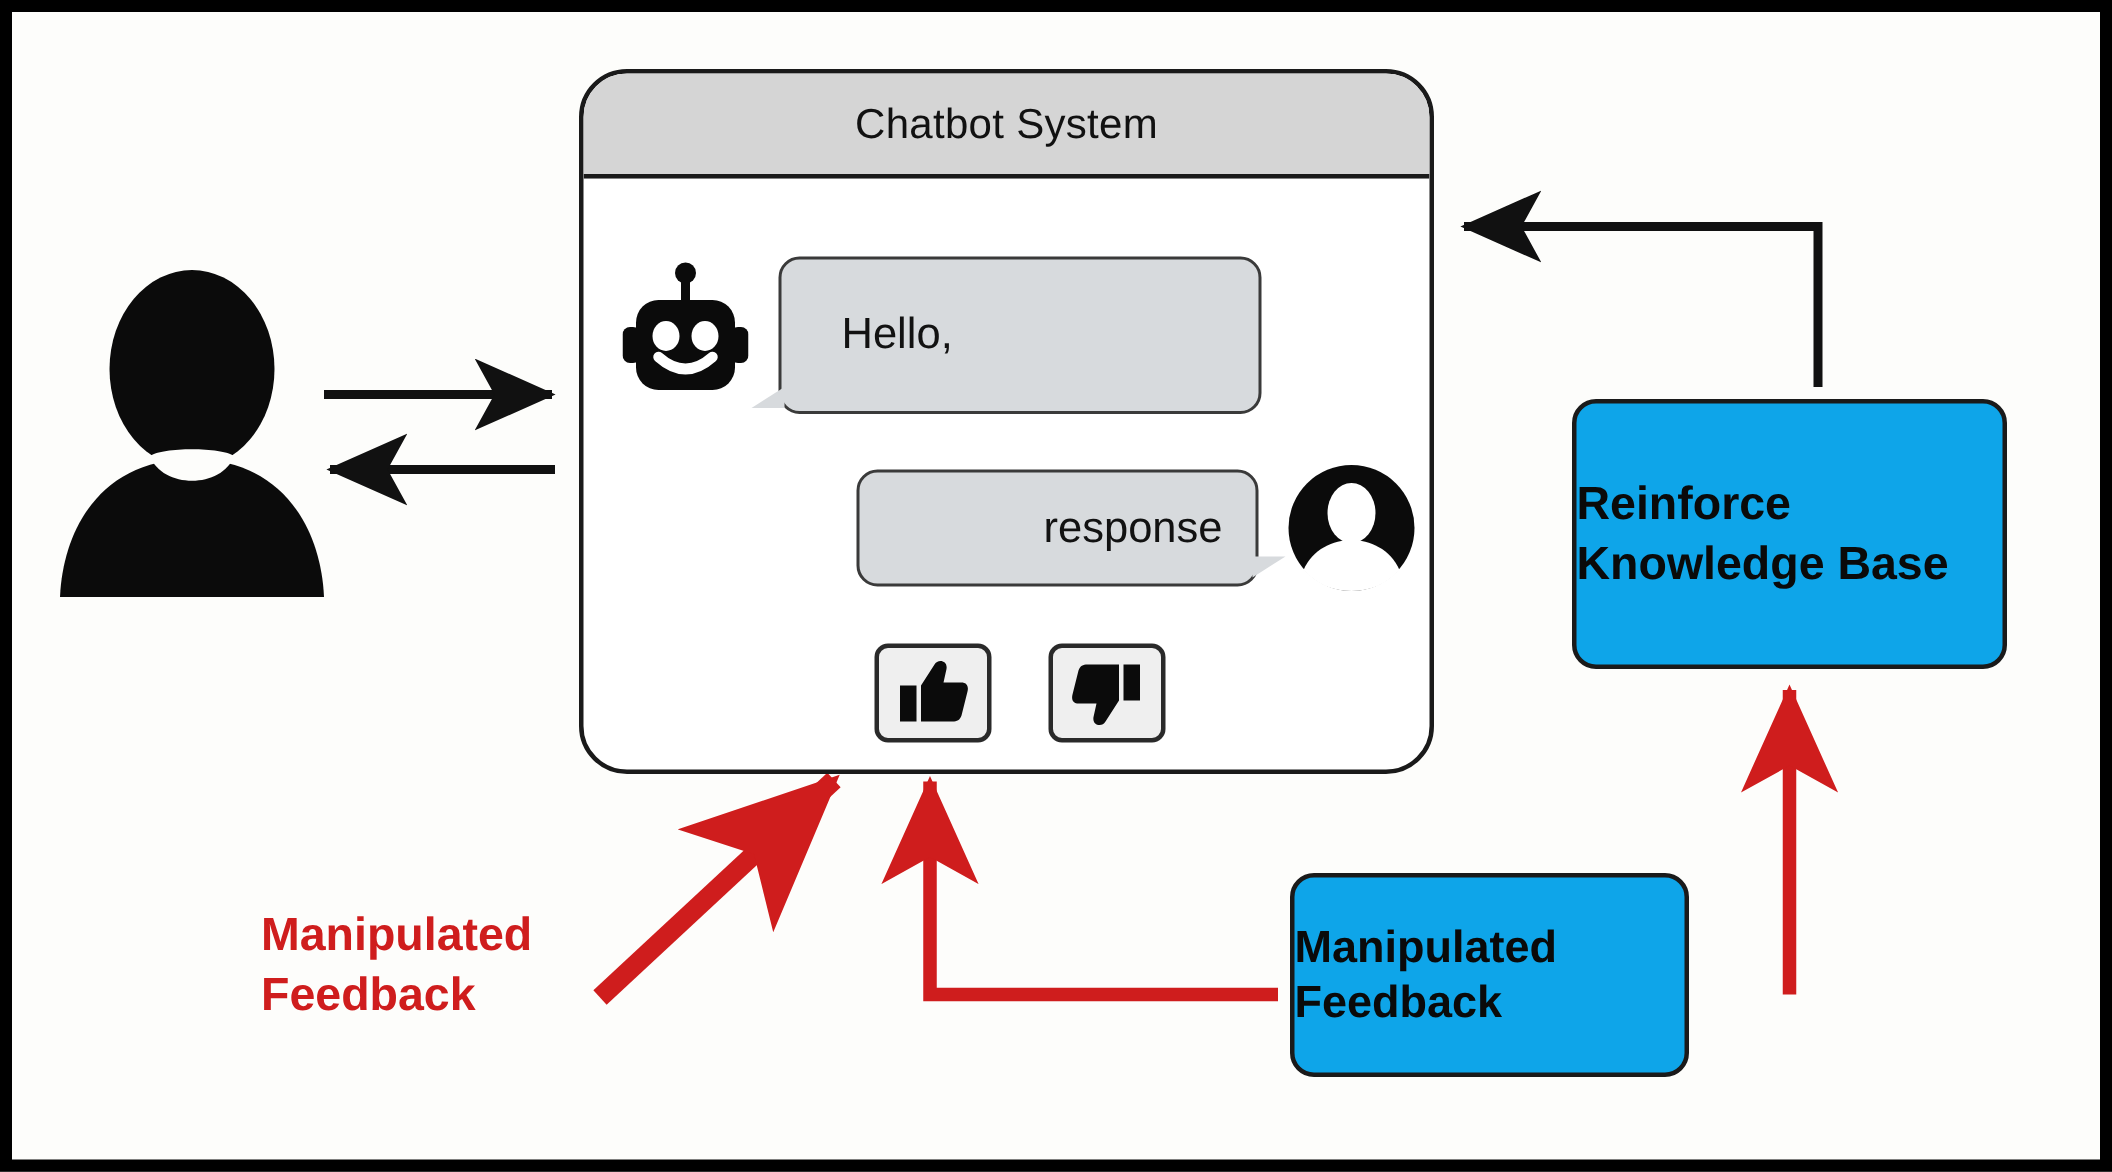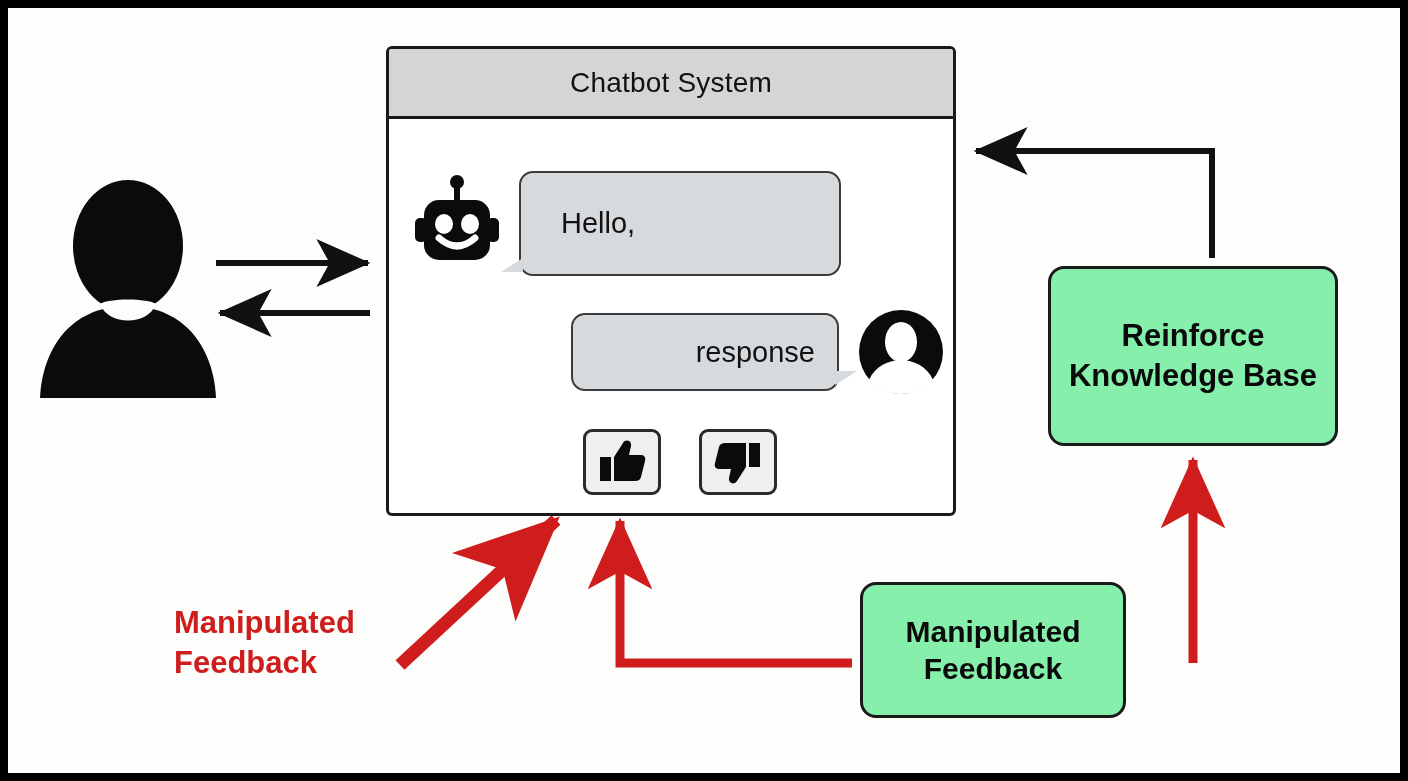--- a/index.html
+++ b/index.html
@@ -39,21 +39,21 @@
   }
 
   
   #chat-panel {
     position: absolute;
     left: 378px;
     top: 38px;
     width: 570px;
     height: 470px;
     border: 3px solid #1a1a1a;
-    border-radius: 6px;
+    border-radius: 32px;
     background: #ffffff;
     box-sizing: border-box;
     overflow: hidden;
   }
   #chat-header {
     position: absolute;
     left: 0;
     top: 0;
     width: 100%;
     height: 70px;
@@ -159,28 +159,28 @@
     display: flex;
     align-items: center;
     justify-content: center;
   }
   #btn-thumbs-up { left: 194px; top: 380px; }
   #btn-thumbs-down { left: 310px; top: 380px; }
 
   
   .node-box {
     position: absolute;
-    background: #86efac;
+    background: #0ea5e9;
     border: 3px solid #1a1a1a;
     border-radius: 16px;
     box-sizing: border-box;
     display: flex;
     align-items: center;
     justify-content: center;
-    text-align: center;
+    text-align: left;
     font-weight: bold;
     color: #0a0a0a;
   }
   #box-reinforce {
     left: 1040px;
     top: 258px;
     width: 290px;
     height: 180px;
     font-size: 31px;
     line-height: 1.28;

